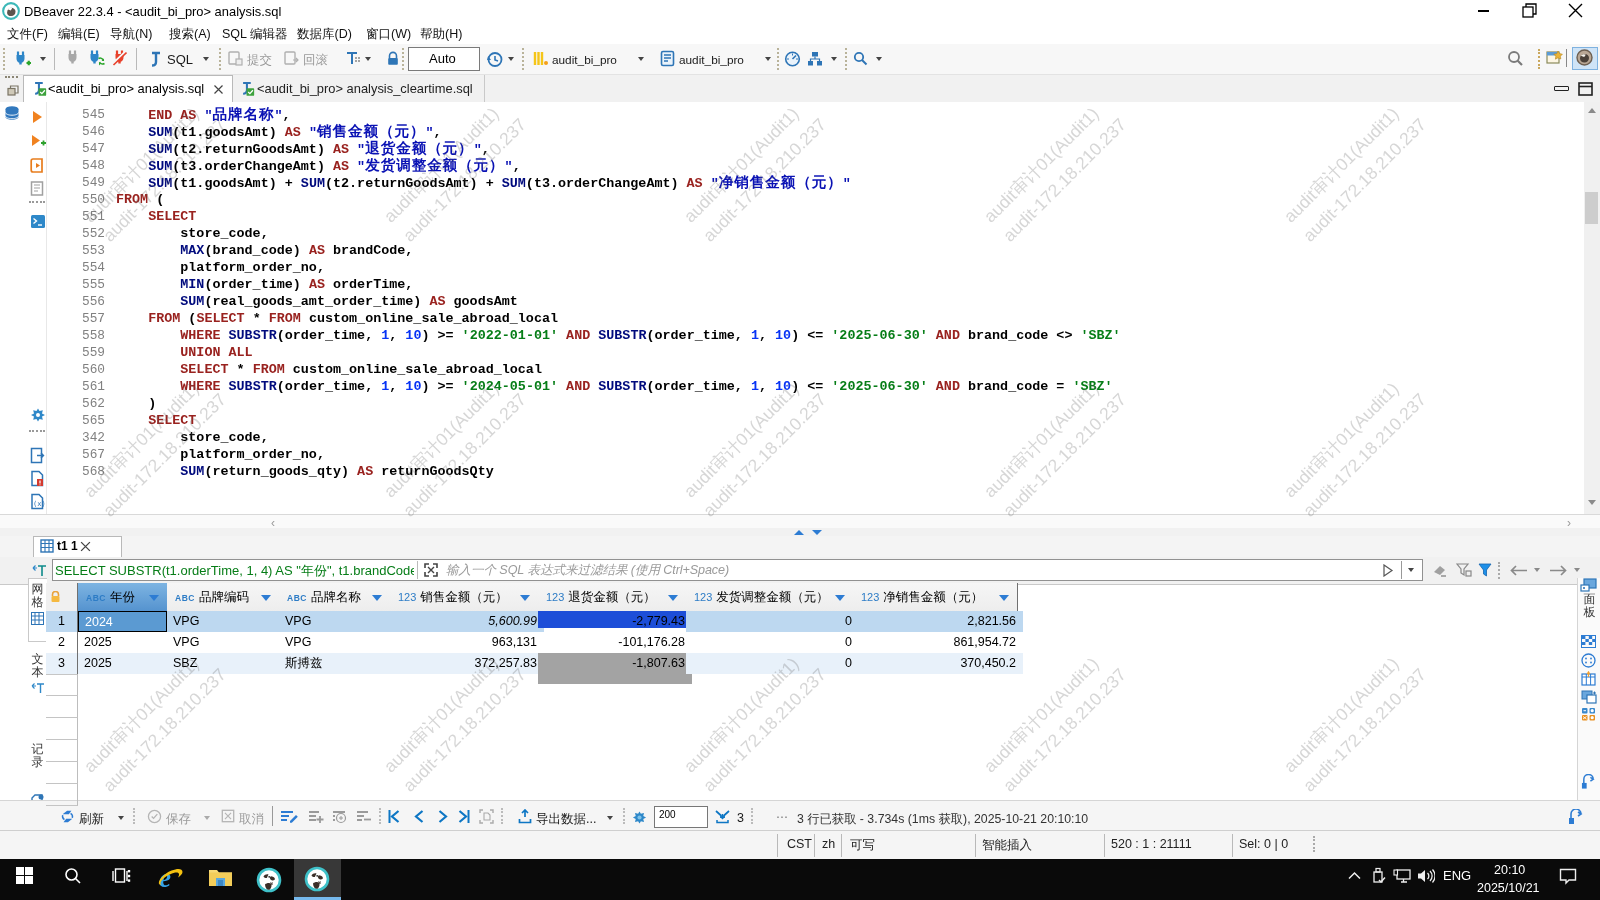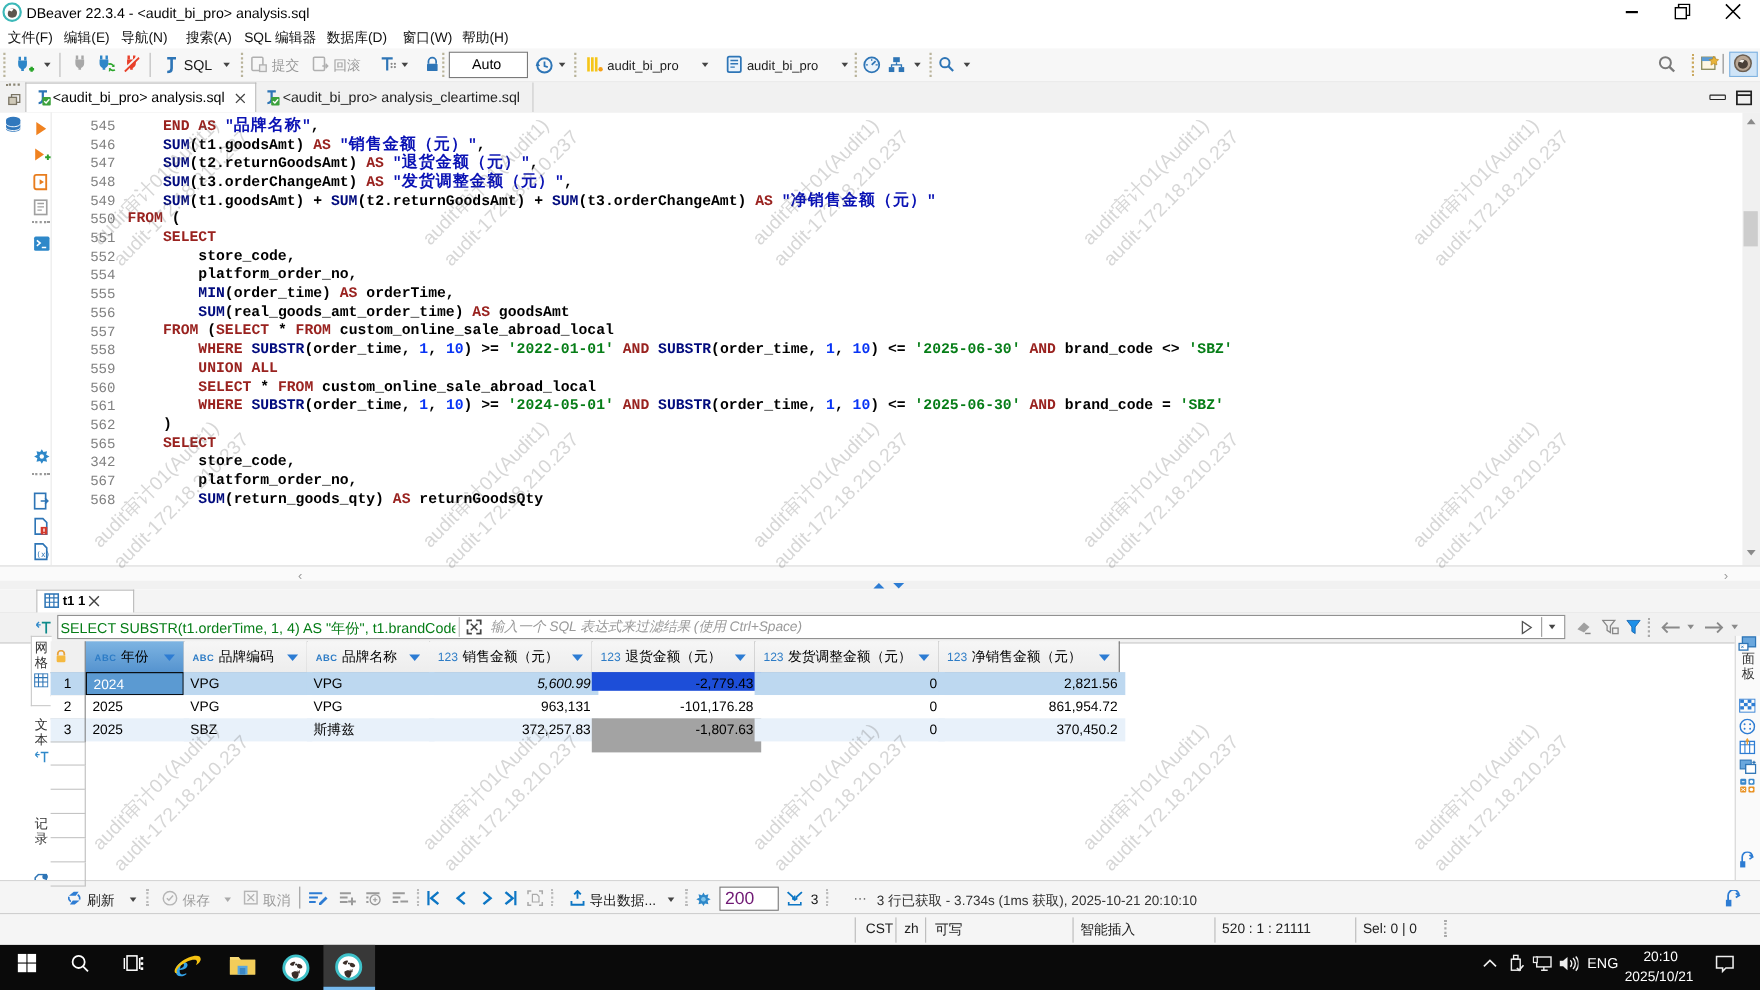--- a/index.html
+++ b/index.html
@@ -274,20 +274,21 @@
  <div class="abs" style="left:46px;top:0;width:1538px;height:412px;overflow:hidden">
   <div class="abs" style="left:0;top:4px;width:1538px">
 <div class="cl"><span class="ln">545</span><span class="ct">    <b class="k">END</b> <b class="k">AS</b> <i class="q">"<span class="cj">品牌名称</span>"</i>,</span></div>
 <div class="cl"><span class="ln">546</span><span class="ct">    <b class="f">SUM</b>(t1.goodsAmt) <b class="k">AS</b> <i class="q">"<span class="cj">销售金额（元）</span>"</i>,</span></div>
 <div class="cl"><span class="ln">547</span><span class="ct">    <b class="f">SUM</b>(t2.returnGoodsAmt) <b class="k">AS</b> <i class="q">"<span class="cj">退货金额（元）</span>"</i>,</span></div>
 <div class="cl"><span class="ln">548</span><span class="ct">    <b class="f">SUM</b>(t3.orderChangeAmt) <b class="k">AS</b> <i class="q">"<span class="cj">发货调整金额（元）</span>"</i>,</span></div>
 <div class="cl"><span class="ln">549</span><span class="ct">    <b class="f">SUM</b>(t1.goodsAmt) + <b class="f">SUM</b>(t2.returnGoodsAmt) + <b class="f">SUM</b>(t3.orderChangeAmt) <b class="k">AS</b> <i class="q">"<span class="cj">净销售金额（元）</span>"</i></span></div>
 <div class="cl"><span class="ln">550</span><span class="ct"><b class="k">FROM</b> (</span></div>
 <div class="cl"><span class="ln">551</span><span class="ct">    <b class="k">SELECT</b></span></div>
 <div class="cl"><span class="ln">552</span><span class="ct">        store_code,</span></div>
+<div class="cl"><span class="ln">553</span><span class="ct">        <b class="f">MAX</b>(brand_code) <b class="k">AS</b> brandCode,</span></div>
 <div class="cl"><span class="ln">554</span><span class="ct">        platform_order_no,</span></div>
 <div class="cl"><span class="ln">555</span><span class="ct">        <b class="f">MIN</b>(order_time) <b class="k">AS</b> orderTime,</span></div>
 <div class="cl"><span class="ln">556</span><span class="ct">        <b class="f">SUM</b>(real_goods_amt_order_time) <b class="k">AS</b> goodsAmt</span></div>
 <div class="cl"><span class="ln">557</span><span class="ct">    <b class="k">FROM</b> (<b class="k">SELECT</b> * <b class="k">FROM</b> custom_online_sale_abroad_local</span></div>
 <div class="cl"><span class="ln">558</span><span class="ct">        <b class="k">WHERE</b> <b class="f">SUBSTR</b>(order_time, <i class="n">1</i>, <i class="n">10</i>) &gt;= <i class="s">'2022-01-01'</i> <b class="k">AND</b> <b class="f">SUBSTR</b>(order_time, <i class="n">1</i>, <i class="n">10</i>) &lt;= <i class="s">'2025-06-30'</i> <b class="k">AND</b> brand_code &lt;&gt; <i class="s">'SBZ'</i></span></div>
 <div class="cl"><span class="ln">559</span><span class="ct">        <b class="k">UNION</b> <b class="k">ALL</b></span></div>
 <div class="cl"><span class="ln">560</span><span class="ct">        <b class="k">SELECT</b> * <b class="k">FROM</b> custom_online_sale_abroad_local</span></div>
 <div class="cl"><span class="ln">561</span><span class="ct">        <b class="k">WHERE</b> <b class="f">SUBSTR</b>(order_time, <i class="n">1</i>, <i class="n">10</i>) &gt;= <i class="s">'2024-05-01'</i> <b class="k">AND</b> <b class="f">SUBSTR</b>(order_time, <i class="n">1</i>, <i class="n">10</i>) &lt;= <i class="s">'2025-06-30'</i> <b class="k">AND</b> brand_code = <i class="s">'SBZ'</i></span></div>
 <div class="cl"><span class="ln">562</span><span class="ct">    )</span></div>
 <div class="cl"><span class="ln">565</span><span class="ct">    <b class="k">SELECT</b></span></div>
@@ -497,21 +498,21 @@
       <path d="M1.5 10 V13.5 H12.5 V10" fill="none" stroke="#0d76c4" stroke-width="1.7"></path>
     </svg>
  <span class="abs tbtxt" style="left:536px;top:10px">导出数据...</span>
  <span class="abs dd" style="left:607px;top:15px"></span>
  <div class="abs" style="left:623px;top:7px;width:3px;height:16px;border-left:2px dotted #bbb"></div>
  <svg class="abs" style="left:632px;top:9px" width="15" height="15" viewBox="0 0 16 16">
   <path d="M8 1.5 L9.5 4 L12.8 3.2 L12 6.5 L15 8 L12 9.5 L12.8 12.8 L9.5 12 L8 14.5 L6.5 12 L3.2 12.8 L4 9.5 L1 8 L4 6.5 L3.2 3.2 L6.5 4 Z" fill="#2e88c9"></path>
   <circle cx="8" cy="8" r="2.2" fill="#7ec3ea"></circle>
  </svg>
  <div class="abs" style="left:654px;top:5px;width:52px;height:20px;background:#fff;border:1px solid #777"></div>
- <span class="abs" style="left:659px;top:8px;font-size:16px;color:#701a75">200</span>
+ <span class="abs" style="left:659px;top:8px;font-size:10px;color:#000000">200</span>
  <svg class="abs" style="left:715px;top:9px" width="15" height="14" viewBox="0 0 15 14">
   <path d="M1 1 L6 5.5 L6 8 M14 1 L9 5.5 9 8" fill="none" stroke="#0d76c4" stroke-width="1.7"></path>
   <path d="M7.5 4 v4 M5.5 6.5 l2 2 2-2" fill="none" stroke="#0d76c4" stroke-width="1.3"></path>
   <path d="M2 10 v2.5 h11 V10" fill="none" stroke="#0d76c4" stroke-width="1.5"></path>
  </svg>
  <span class="abs tbtxt" style="left:737px;top:10px">3</span>
  <div class="abs" style="left:751px;top:7px;width:3px;height:16px;border-left:2px dotted #bbb"></div>
  <span class="abs" style="left:776px;top:9px;color:#777;font-size:12px">⋯</span>
  <span class="abs" style="left:797px;top:10px;color:#333;font-size:12.3px">3 行已获取 - 3.734s (1ms 获取), 2025-10-21 20:10:10</span>
  <svg class="abs" style="left:1568px;top:8px" width="17" height="16" viewBox="0 0 17 16">

